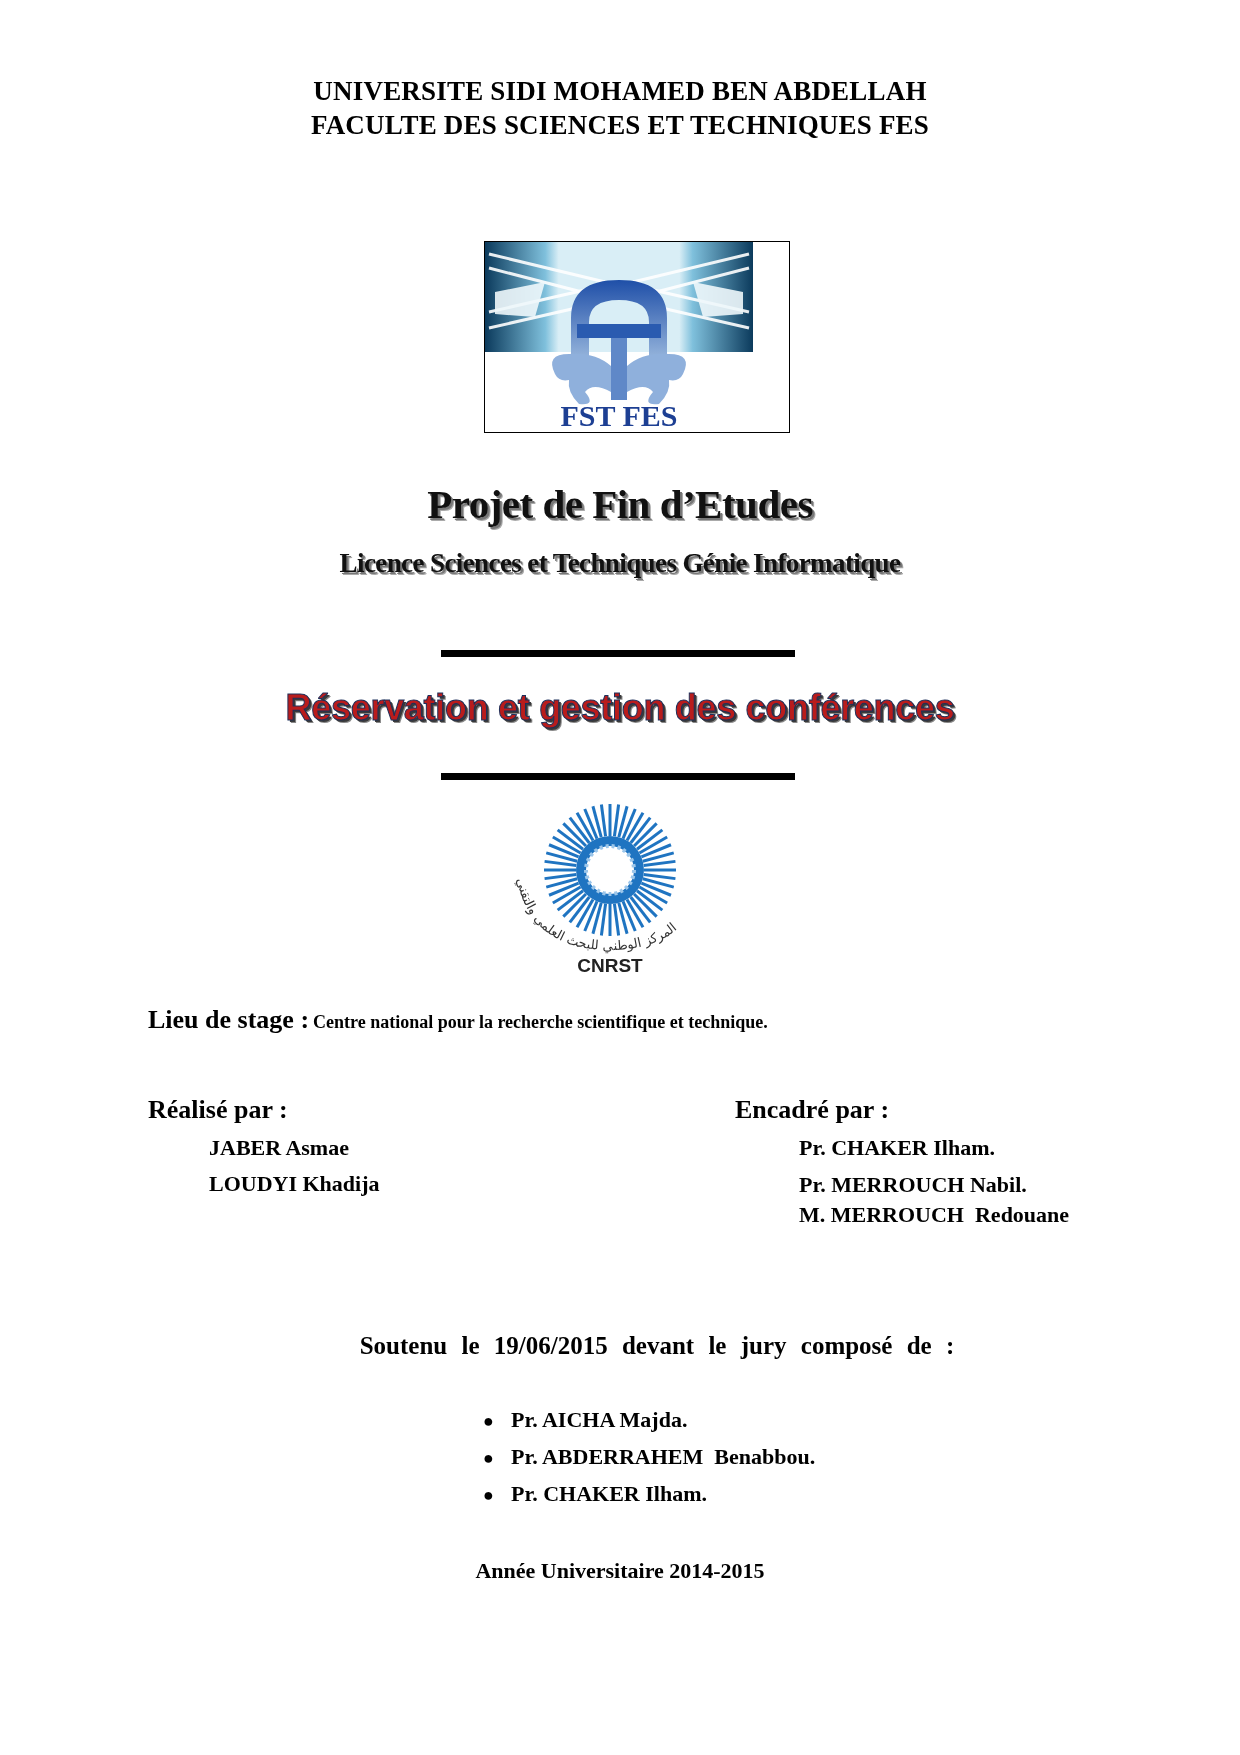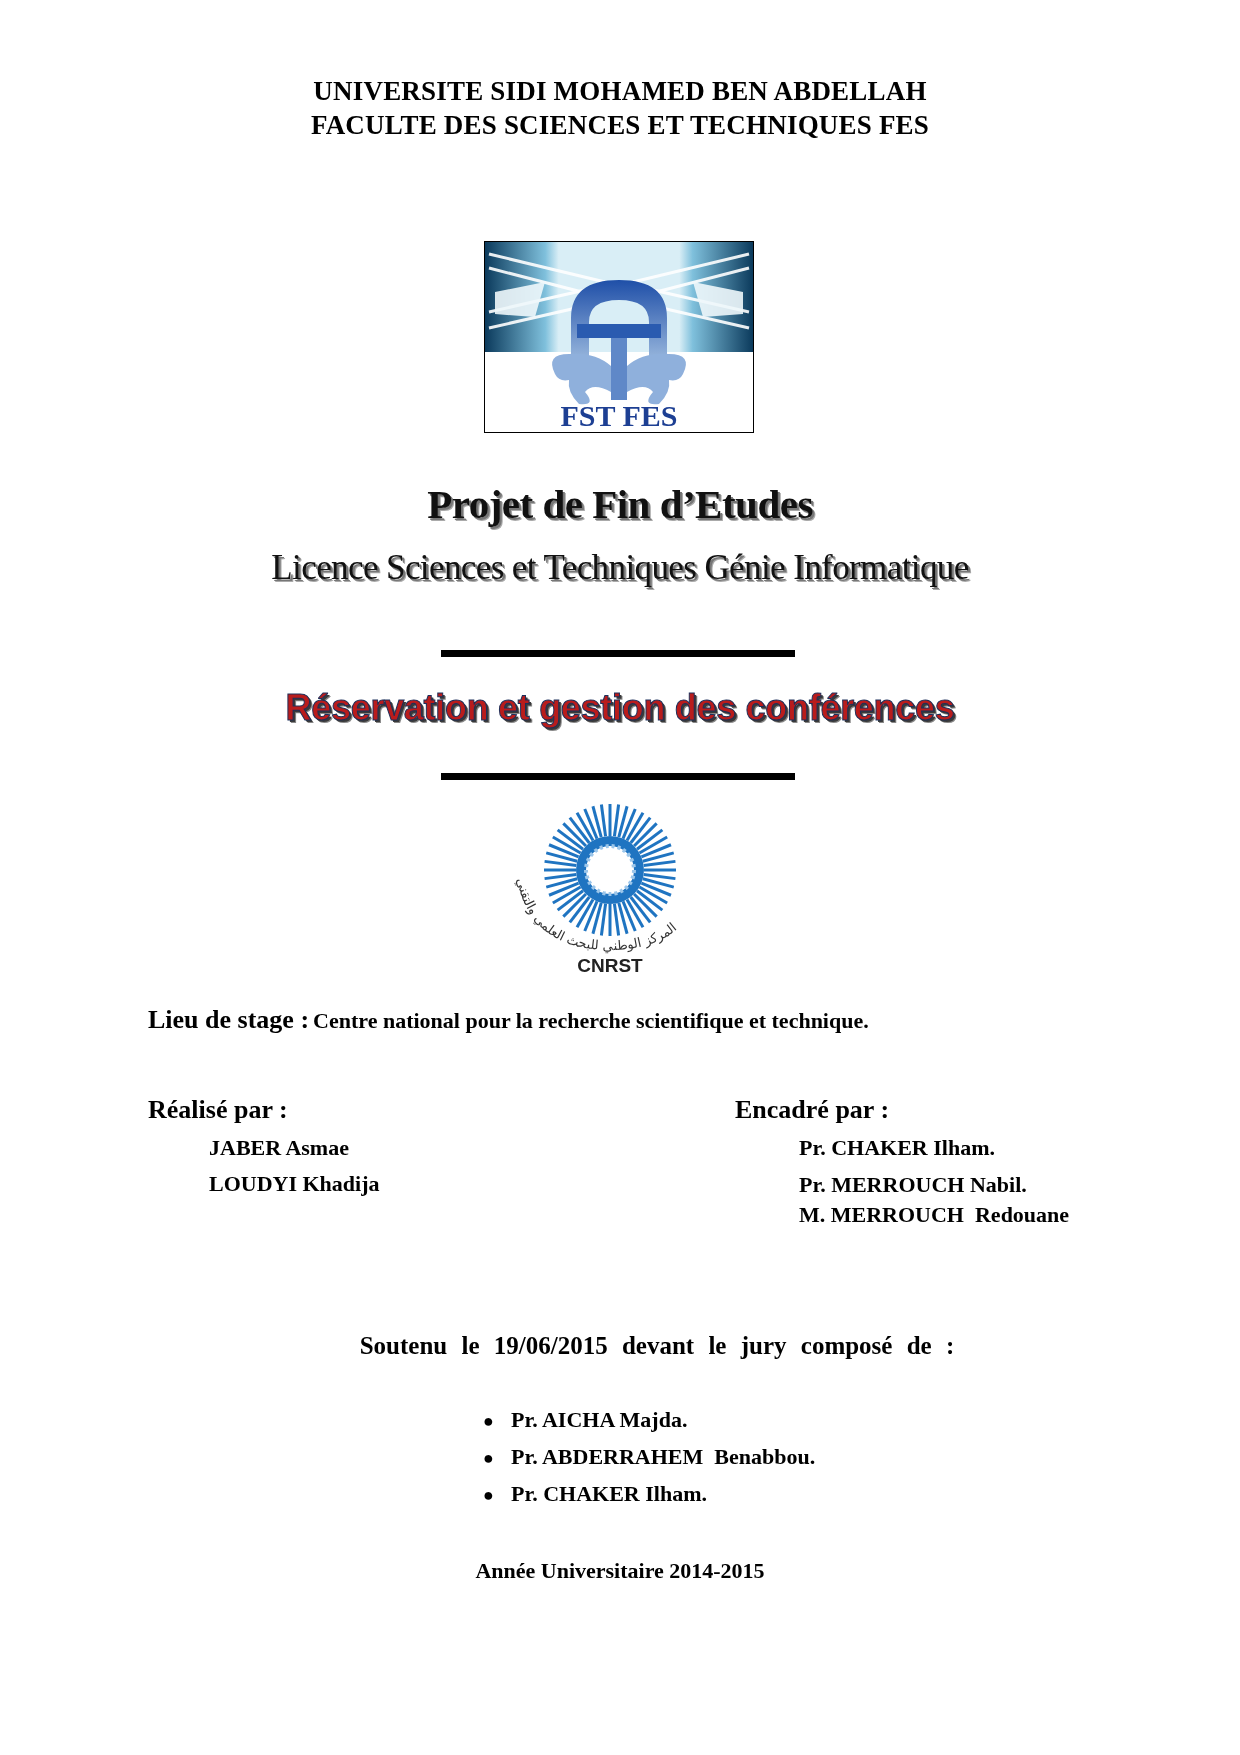--- a/index.html
+++ b/index.html
@@ -3,39 +3,39 @@
 <meta charset="utf-8">
 <style>
   html, body { margin:0; padding:0; background:#ffffff; }
   body { width:1240px; height:1755px; position:relative; overflow:hidden;
          font-family:"Liberation Serif", serif; color:#000; }
   .abs { position:absolute; }
   .center { left:0; width:1240px; text-align:center; }
 
   .univ-line { font-weight:bold; font-size:27px; line-height:34px; letter-spacing:0.2px; }
 
-  .logo-box { left:484px; top:241px; width:270px; height:192px; border:1.5px solid #000; box-sizing:border-box; overflow:hidden; background:#fff; }
+  .logo-box { left:484px; top:241px; width:306px; height:192px; border:1.5px solid #000; box-sizing:border-box; overflow:hidden; background:#fff; }
 
   .pfe-title { top:480px; font-weight:bold; font-size:41px; color:#111;
                text-shadow:2px 2px 0 #777, 3px 3px 0 #aaa; letter-spacing:-0.5px; }
-  .pfe-sub { top:548px; font-weight:normal; font-size:35px; color:#111;
+  .pfe-sub { top:548px; font-weight:bold; font-size:27px; color:#111;
              text-shadow:2px 2px 0 #777, 3px 3px 0 #aaa; letter-spacing:-0.6px; }
 
   .rule { left:441px; width:354px; height:7px; background:#000; }
 
   .project-title { top:687px; font-family:"Liberation Sans", sans-serif; font-weight:bold;
                    font-size:36px; color:#b91c1c; letter-spacing:-0.3px;
                    -webkit-text-stroke:1px #1c2f5a;
                    text-shadow:2px 2px 0 #3a3a3a, 3px 3px 0 #888; }
 
   .cnrst { left:495px; top:800px; width:230px; height:180px; }
 
   .lieu { left:148px; top:1005px; font-weight:bold; white-space:nowrap; }
   .lieu .label { font-size:26px; }
-  .lieu .value { font-size:22px; }
+  .lieu .value { font-size:18px; }
 
   .section-head { font-weight:bold; font-size:26px; }
   .person { font-weight:bold; font-size:22px; white-space:nowrap;margin-left:31px; }
 
   .soutenu { top:1332px; font-weight:bold; font-size:25px; word-spacing:8px;margin-left:37px; }
 
   .jury-list { left:483px; top:1402px; margin:0; padding:0; list-style:none; }
   .jury-list li { font-weight:bold; font-size:22px; line-height:35px; white-space:nowrap; }
   .jury-list .bullet { display:inline-block; width:28px; font-size:18px; }
 

